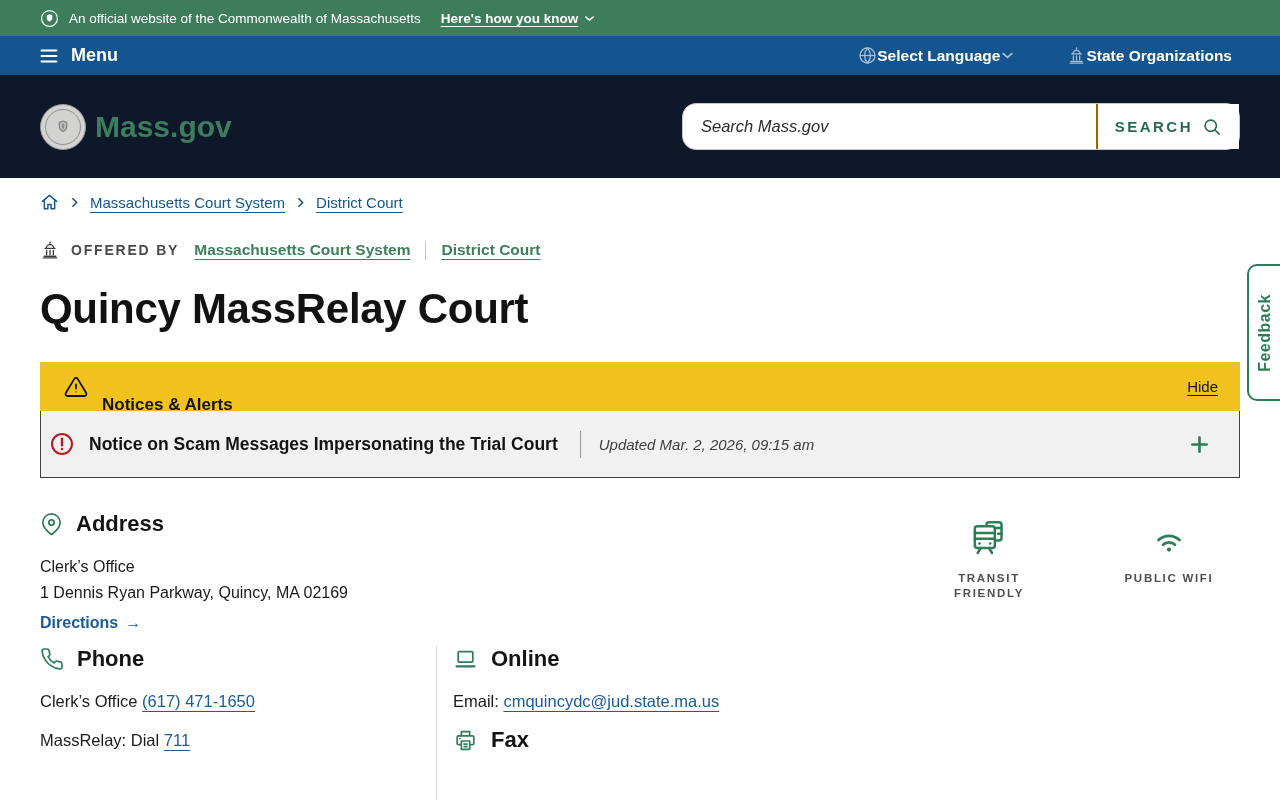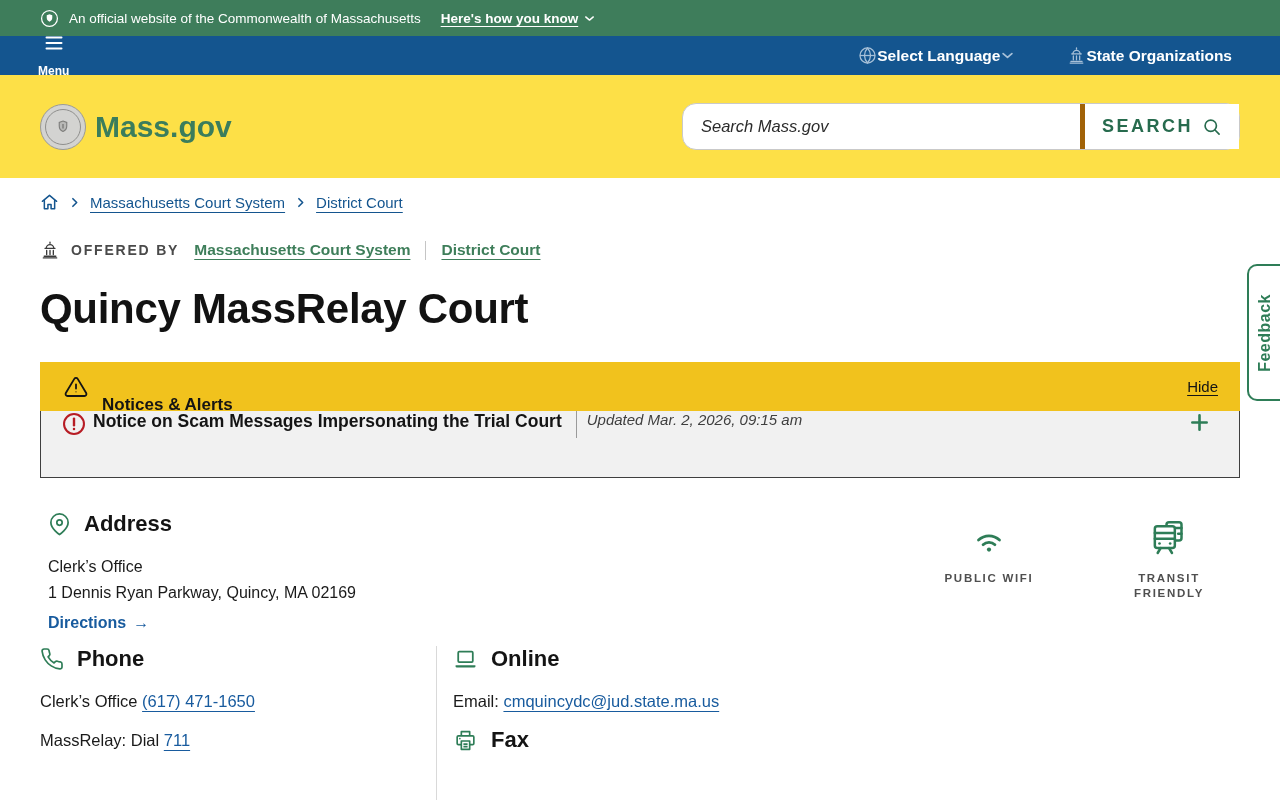--- a/index.html
+++ b/index.html
@@ -21,26 +21,26 @@
     margin-left:10px; font-weight:700; text-decoration:underline;
     text-underline-offset:3px; display:inline-flex; align-items:center; gap:5px;
     cursor:pointer; color:#fff;
   }
 
   
   .navbar {
     height:39px; background:#14558f; color:#fff;
     display:flex; align-items:center; padding:0 48px 0 38px;
   }
-  .menu-btn { display:flex; align-items:center; gap:11px; font-size:12px; font-weight:700; cursor:pointer;flex-direction:column; }
+  .menu-btn { display:flex; align-items:center; gap:11px; font-size:18px; font-weight:700; cursor:pointer; }
   .nav-right { margin-left:auto; display:flex; align-items:center; gap:52px; font-size:15.5px; font-weight:600; }
   .nav-item { display:flex; align-items:center; cursor:pointer; }
 
   
-  .masthead { height:103px; background:#fde047; display:flex; align-items:center; padding:0 40px; }
+  .masthead { height:103px; background:#0f172a; display:flex; align-items:center; padding:0 40px; }
   .logo { display:flex; align-items:center; gap:9px; cursor:pointer; }
   .logo-seal {
     width:46px; height:46px; border-radius:50%;
     background:#d3d3d1; border:1px solid #9a9a98;
     display:flex; align-items:center; justify-content:center;
   }
   .logo-seal-inner {
     width:36px; height:36px; border-radius:50%; border:1px solid #8f8f8d;
     display:flex; align-items:center; justify-content:center;
   }
@@ -49,23 +49,23 @@
     margin-left:auto; width:558px; height:47px; background:#fff;
     border:1px solid #c9c9c9; border-radius:14px; display:flex; align-items:stretch;
   }
   .search-input {
     flex:1; border:none; outline:none; background:transparent;
     padding:0 18px; font-size:16.5px; font-style:italic; color:#2b2b2b;
     font-family:"Liberation Sans", sans-serif;
   }
   .search-input::placeholder { color:#2b2b2b; opacity:1; }
   .search-btn {
-    border:none; border-left:5px solid #a16207; background:#fff;
+    border:none; border-left:2px solid #a16207; background:#fff;
     display:flex; align-items:center; gap:9px; padding:0 17px;
-    font-size:18px; font-weight:700; letter-spacing:2.5px; color:#276b4e;
+    font-size:15px; font-weight:700; letter-spacing:2.5px; color:#276b4e;
     cursor:pointer; font-family:"Liberation Sans", sans-serif;
   }
 
   
   .content { padding:0 40px; }
 
   .breadcrumb { margin-top:15px; display:flex; align-items:center; gap:9px; font-size:15px; }
   .crumb { color:#14558f; text-decoration:underline; text-underline-offset:4px; cursor:pointer; }
 
   .offered { margin-top:28px; display:flex; align-items:center; gap:15px; }
@@ -77,28 +77,28 @@
 
   .notices { margin-top:29px; }
   .notices-header {
     background:#f1c21d; height:49px; display:flex; align-items:center;
     padding:0 22px 0 24px; gap:14px;
   }
   .notices-title { font-size:17px; font-weight:700; color:#141414;margin-top:36px; }
   .hide-link { margin-left:auto; font-size:15px; color:#141414; text-decoration:underline; text-underline-offset:3px; cursor:pointer; }
   .notice-row {
     background:#f1f1f1; border:1px solid #3f3f3f; border-top:none;
-    height:67px; display:flex; padding:0 28px 0 20px; gap:6px;
+    height:67px; display:flex; align-items:center; padding:0 28px 0 8px; gap:14px;
   }
   .notice-title { font-size:17.5px; font-weight:700; }
   .notice-sep { width:1px; height:27px; background:#9a9a9a; margin:0 4px 0 8px; }
   .notice-updated { font-size:15px; font-style:italic; color:#3f3f3f; }
   .notice-expand { margin-left:auto; cursor:pointer; display:flex; }
 
-  .info-top { margin-top:33px; display:flex;margin-left:8px; }
+  .info-top { margin-top:33px; display:flex; }
   .section-heading { display:flex; align-items:center; gap:13px; font-size:22px; font-weight:700; color:#141414; }
   .address-lines { margin-top:17px; font-size:16px; line-height:26px; color:#1a1a1a; }
   .directions { margin-top:8px; display:inline-flex; gap:7px; font-size:16px; font-weight:600; color:#185b9e; cursor:pointer; }
 
   .amenities { margin-left:auto; display:flex; gap:62px; padding-right:12px; padding-top:4px; }
   .amenity { width:118px; display:flex; flex-direction:column; align-items:center; }
   .amenity-icon { height:46px; display:flex; align-items:center; justify-content:center; }
   .amenity-label {
     margin-top:10px; font-size:11.5px; font-weight:600; letter-spacing:1.7px;
     color:#4f4f4f; text-align:center; line-height:15px;
@@ -275,46 +275,46 @@
         <div>Clerk’s Office</div>
         <div>1 Dennis Ryan Parkway, Quincy, MA 02169</div>
       </div>
       <div class="directions">
         <span>Directions</span>
           <span>→</span>
       </div>
     </div>
 
     <div class="amenities">
-      <div class="amenity">
-        <div class="amenity-icon">
-          <svg width="42" height="42" viewBox="0 0 24 24" fill="none" stroke="#2e7d57" stroke-width="1.6" stroke-linecap="round">
-            <path d="M6 13.2c3.4-3.2 8.6-3.2 12 0"></path>
-              <path d="M8.6 15.8c1.9-1.8 4.9-1.8 6.8 0"></path>
-              <circle cx="12" cy="18.6" r="1.2" fill="#2e7d57" stroke="none"></circle>
-          </svg>
-        </div>
-        <div class="amenity-label">PUBLIC WIFI</div>
-      </div>
       <div class="amenity">
         <div class="amenity-icon">
           <svg width="40" height="40" viewBox="0 0 24 24" fill="none" stroke="#2e7d57" stroke-width="1.5" stroke-linecap="round" stroke-linejoin="round">
             <rect x="10.5" y="2.5" width="9" height="11" rx="1.5"></rect>
             <path d="M10.5 6h9"></path>
               <path d="M17.5 9.5h2"></path>
             <rect x="3.5" y="5" width="12" height="13" rx="1.5" fill="#ffffff"></rect>
             <path d="M3.5 9h12"></path>
               <path d="M3.5 12.5h12"></path>
             <circle cx="6.3" cy="15.3" r="0.8" fill="#2e7d57" stroke="none"></circle>
             <circle cx="12.7" cy="15.3" r="0.8" fill="#2e7d57" stroke="none"></circle>
             <path d="M7 18l-1.8 3M12 18l1.8 3"></path>
           </svg>
         </div>
         <div class="amenity-label">TRANSIT FRIENDLY</div>
       </div>
+      <div class="amenity">
+        <div class="amenity-icon">
+          <svg width="42" height="42" viewBox="0 0 24 24" fill="none" stroke="#2e7d57" stroke-width="1.6" stroke-linecap="round">
+            <path d="M6 13.2c3.4-3.2 8.6-3.2 12 0"></path>
+              <path d="M8.6 15.8c1.9-1.8 4.9-1.8 6.8 0"></path>
+              <circle cx="12" cy="18.6" r="1.2" fill="#2e7d57" stroke="none"></circle>
+          </svg>
+        </div>
+        <div class="amenity-label">PUBLIC WIFI</div>
+      </div>
     </div>
   </div>
 
   <div class="columns">
     <div class="col-left">
       <div class="section-heading">
         <svg width="24" height="24" viewBox="0 0 24 24" fill="none" stroke="#2e7d57" stroke-width="1.7" stroke-linecap="round" stroke-linejoin="round">
           <path d="M22 16.92v3a2 2 0 0 1-2.18 2 19.79 19.79 0 0 1-8.63-3.07 19.5 19.5 0 0 1-6-6A19.79 19.79 0 0 1 2.08 4.18 2 2 0 0 1 4.06 2h3a2 2 0 0 1 2 1.72c.13.96.36 1.9.7 2.81a2 2 0 0 1-.45 2.11L8.09 9.91a16 16 0 0 0 6 6l1.27-1.27a2 2 0 0 1 2.11-.45c.91.34 1.85.57 2.81.7A2 2 0 0 1 22 16.92z"></path>
         </svg>
         <span>Phone</span>

